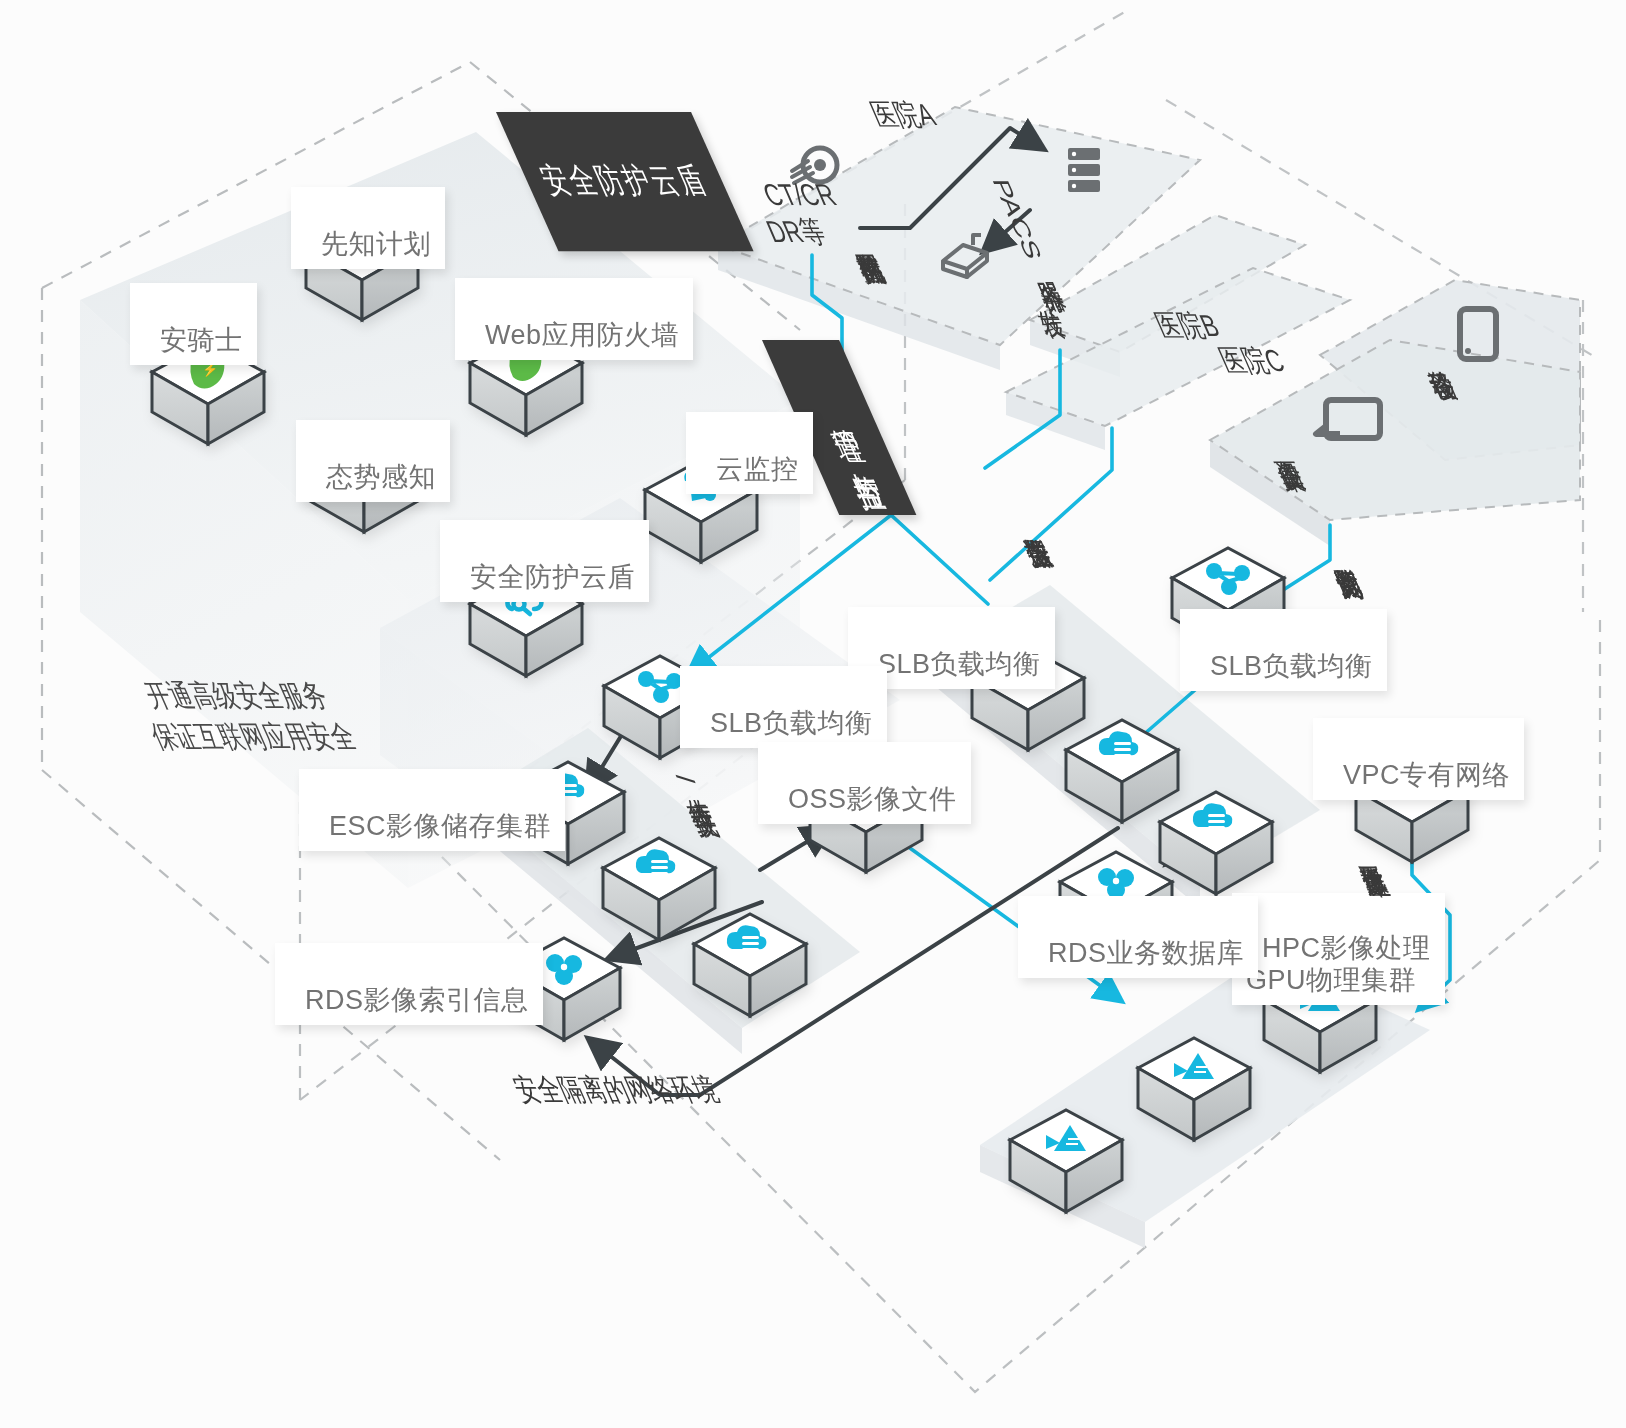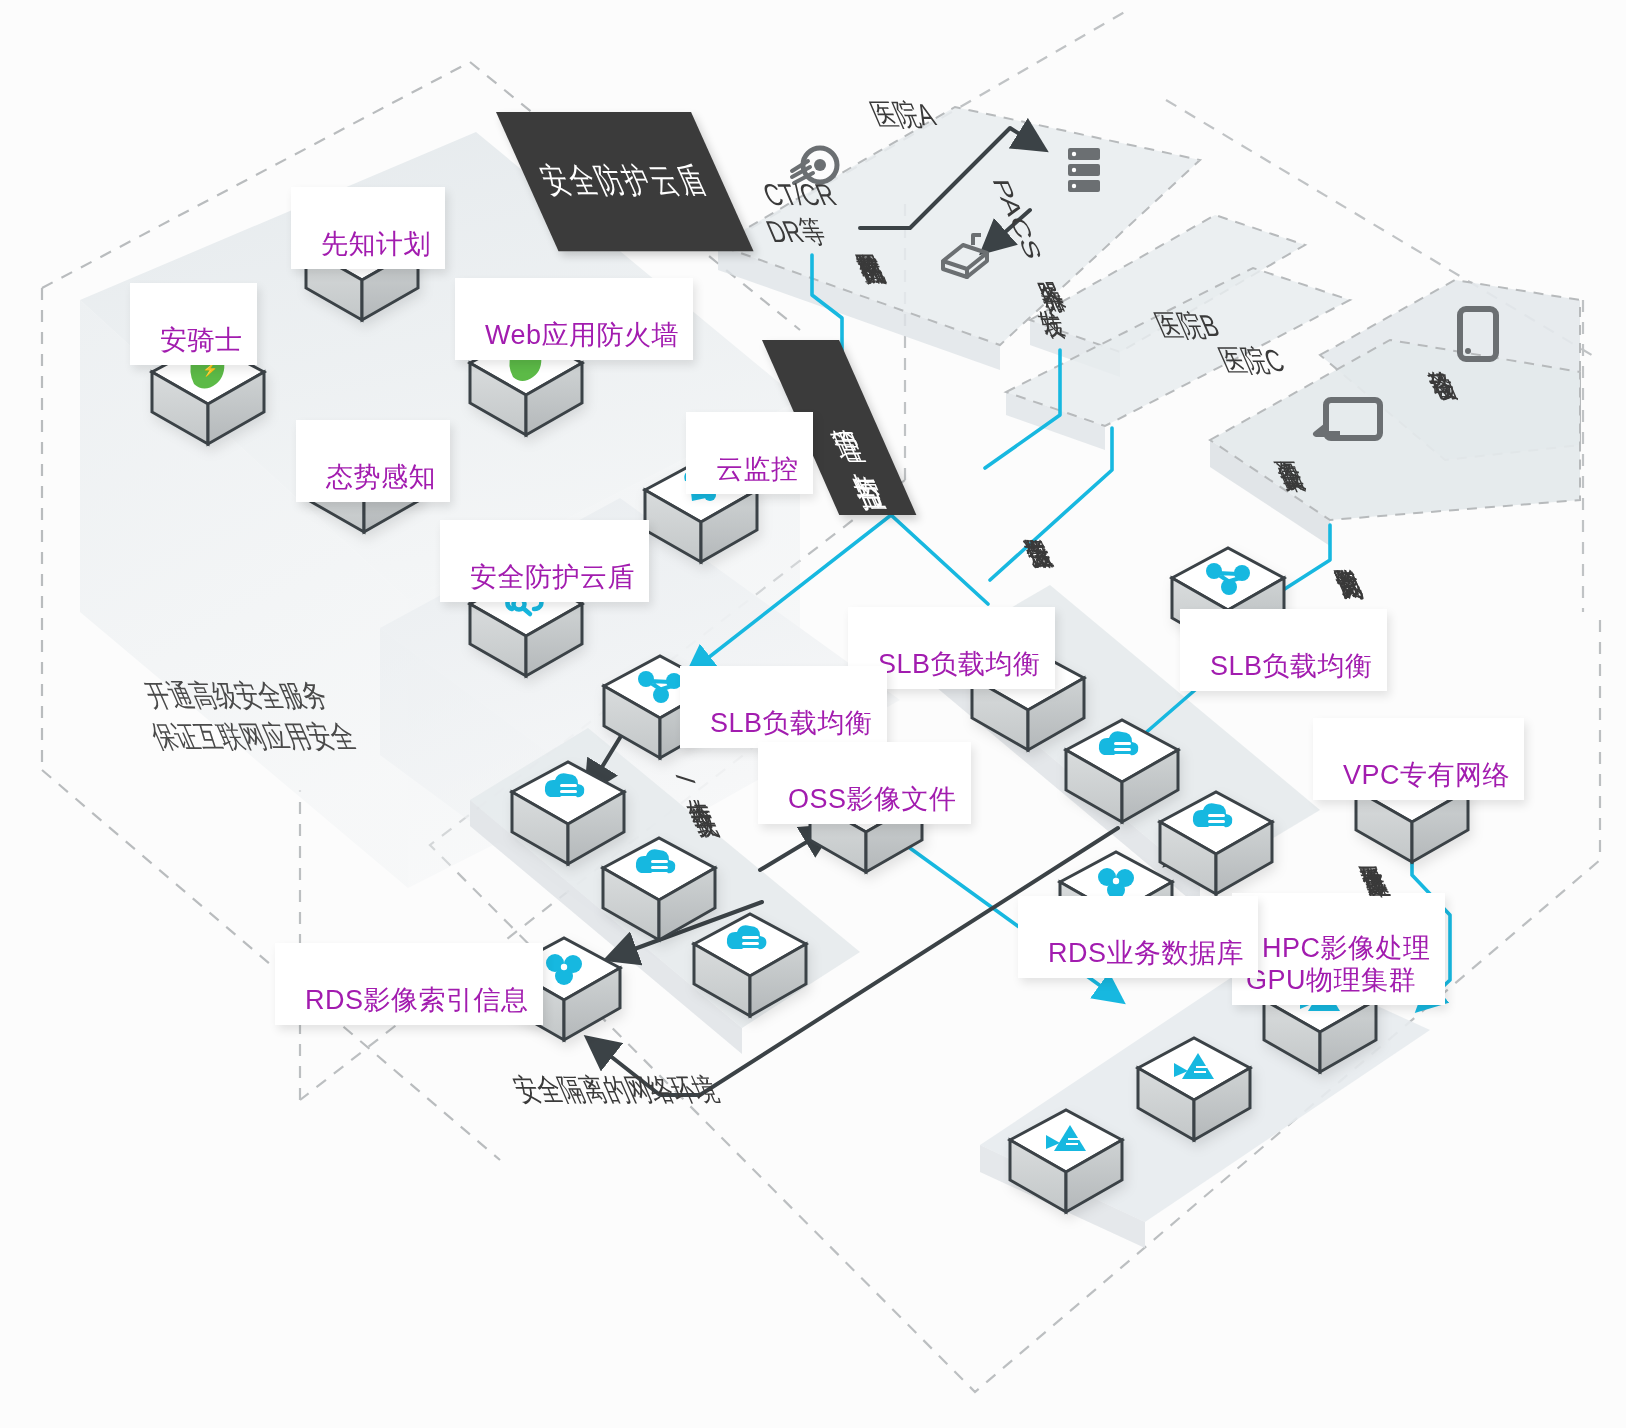--- a/index.html
+++ b/index.html
@@ -1,20 +1,20 @@
 <!DOCTYPE html>
 <html><head>
 <meta charset="utf-8">
 <style>
   html,body{margin:0;padding:0;background:#fbfbfb;}
   body{font-family:"Liberation Sans","DejaVu Sans",sans-serif;}
   #stage{position:relative;width:1626px;height:1428px;background:#fcfcfc;overflow:hidden;}
   svg#scene{position:absolute;left:0;top:0;width:1626px;height:1428px;}
 
-  .lbl{position:absolute;background:#fff;color:#a21caf;font-size:27px;line-height:1.22;
+  .lbl{position:absolute;background:#fff;color:#737373;font-size:27px;line-height:1.22;
        padding:8px 14px;white-space:pre;box-shadow:3px 5px 9px rgba(0,0,0,.10);
        letter-spacing:.5px;}
   .lbl.two{line-height:1.18;}
 
   .banner{position:absolute;background:#3b3b3b;color:#fff;font-size:29px;letter-spacing:3px;
           display:flex;align-items:center;justify-content:center;box-shadow:2px 4px 8px rgba(0,0,0,.18);}
   .banner.two{line-height:1.15;text-align:center;}
 
   .rot{position:absolute;color:#3a3a3a;font-size:26px;white-space:pre;line-height:1.25;}
   .rot.small{font-size:25px;}
@@ -517,20 +517,22 @@
 
 <div class="lbl" style="left:680px;top:666px;">
   <span>SLB负载均衡</span></div>
 
 <div class="lbl" style="left:1313px;top:718px;">
   <span>VPC专有网络</span></div>
 
 <div class="lbl" style="left:758px;top:742px;">
   <span>OSS影像文件</span></div>
 
+<div class="lbl" style="left:299px;top:769px;">
+  <span>ESC影像储存集群</span></div>
 
 <div class="lbl two" style="left:1232px;top:893px;">
   <span>HPC影像处理
 GPU物理集群</span></div>
 
 <div class="lbl" style="left:1018px;top:896px;">
   <span>RDS业务数据库</span></div>
 
 <div class="lbl" style="left:275px;top:943px;">
   <span>RDS影像索引信息</span></div>

